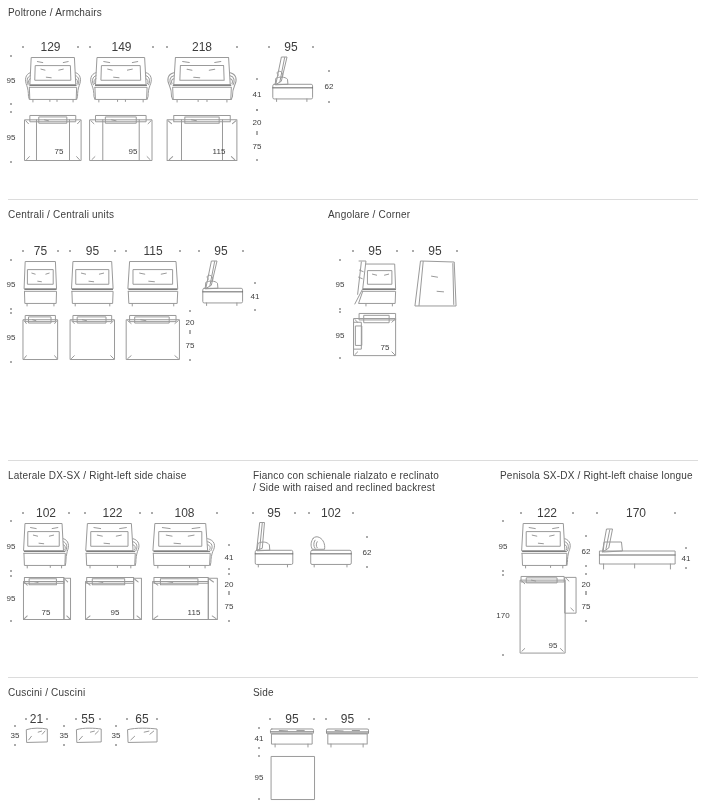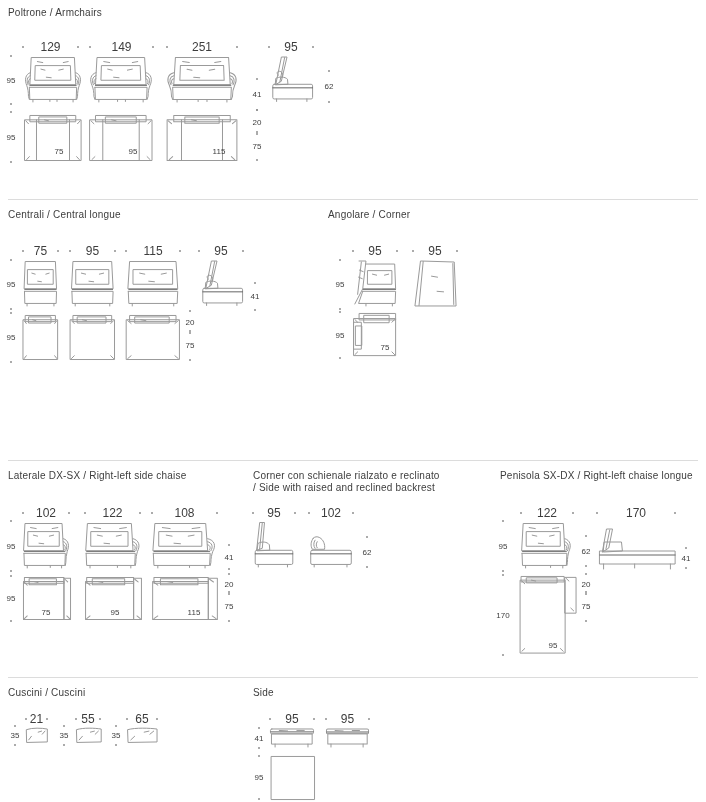--- a/index.html
+++ b/index.html
@@ -165,21 +165,21 @@
       <g id="sym-pouf-plan" fill="none" stroke="#9a9a9a" stroke-width="1" stroke-linecap="round" stroke-linejoin="round">
         <rect vector-effect="non-scaling-stroke" x="1" y="1" width="93" height="93"></rect>
       </g>
     </defs>
   </svg>
 
   <div class="title" style="left:8px;top:7px">Poltrone / Armchairs</div>
 
   <div class="hdim" style="left:23px;top:42px;width:55px">129</div>
   <div class="hdim" style="left:90px;top:42px;width:63px">149</div>
-  <div class="hdim" style="left:167px;top:42px;width:70px">251</div>
+  <div class="hdim" style="left:167px;top:42px;width:70px">218</div>
   <div class="hdim" style="left:269px;top:42px;width:44px">95</div>
 
   <svg class="fig" style="left:24px;top:56px;width:58px;height:48px" viewBox="0 0 130 95" preserveAspectRatio="none">
       <use href="#sym-armchair-front"></use>
     </svg>
   <svg class="fig" style="left:89px;top:56px;width:64px;height:48px" viewBox="0 0 130 95" preserveAspectRatio="none">
       <use href="#sym-armchair-front"></use>
     </svg>
   <svg class="fig" style="left:166px;top:56px;width:72px;height:48px" viewBox="0 0 130 95" preserveAspectRatio="none">
       <use href="#sym-armchair-front"></use>
@@ -205,21 +205,21 @@
   <div class="vdim" style="left:3px;top:113px;height:48px">95</div>
   <div class="vdim" style="left:249px;top:111px;height:22px">20</div>
   <div class="vdim" style="left:249px;top:133px;height:26px">75</div>
 
   <div class="inlabel" style="left:50px;top:147px">75</div>
   <div class="inlabel" style="left:124px;top:147px">95</div>
   <div class="inlabel" style="left:210px;top:147px">115</div>
 
   <div class="divider" style="top:199px"></div>
 
-  <div class="title" style="left:8px;top:209px">Centrali / Central longue</div>
+  <div class="title" style="left:8px;top:209px">Centrali / Centrali units</div>
   <div class="title" style="left:328px;top:209px">Angolare / Corner</div>
 
   <div class="hdim" style="left:23px;top:246px;width:35px">75</div>
   <div class="hdim" style="left:70px;top:246px;width:45px">95</div>
   <div class="hdim" style="left:126px;top:246px;width:54px">115</div>
   <div class="hdim" style="left:199px;top:246px;width:44px">95</div>
   <div class="hdim" style="left:353px;top:246px;width:44px">95</div>
   <div class="hdim" style="left:413px;top:246px;width:44px">95</div>
 
   <svg class="fig" style="left:23px;top:260px;width:35px;height:48px" viewBox="0 0 95 95" preserveAspectRatio="none">
@@ -260,21 +260,21 @@
 
   <div class="vdim" style="left:3px;top:314px;height:47px">95</div>
   <div class="vdim" style="left:182px;top:312px;height:20px">20</div>
   <div class="vdim" style="left:182px;top:332px;height:27px">75</div>
   <div class="vdim" style="left:332px;top:313px;height:44px">95</div>
   <div class="inlabel" style="left:376px;top:343px">75</div>
 
   <div class="divider" style="top:460px"></div>
 
   <div class="title" style="left:8px;top:470px">Laterale DX-SX / Right-left side chaise</div>
-  <div class="title" style="left:253px;top:470px">Corner con schienale rialzato e reclinato</div>
+  <div class="title" style="left:253px;top:470px">Fianco con schienale rialzato e reclinato</div>
   <div class="title" style="left:253px;top:482px">/ Side with raised and reclined backrest</div>
   <div class="title" style="left:500px;top:470px">Penisola SX-DX / Right-left chaise longue</div>
 
   <div class="hdim" style="left:23px;top:508px;width:46px">102</div>
   <div class="hdim" style="left:85px;top:508px;width:55px">122</div>
   <div class="hdim" style="left:152px;top:508px;width:65px">108</div>
   <div class="hdim" style="left:253px;top:508px;width:42px">95</div>
   <div class="hdim" style="left:309px;top:508px;width:44px">102</div>
   <div class="hdim" style="left:521px;top:508px;width:52px">122</div>
   <div class="hdim" style="left:597px;top:508px;width:78px">170</div>

